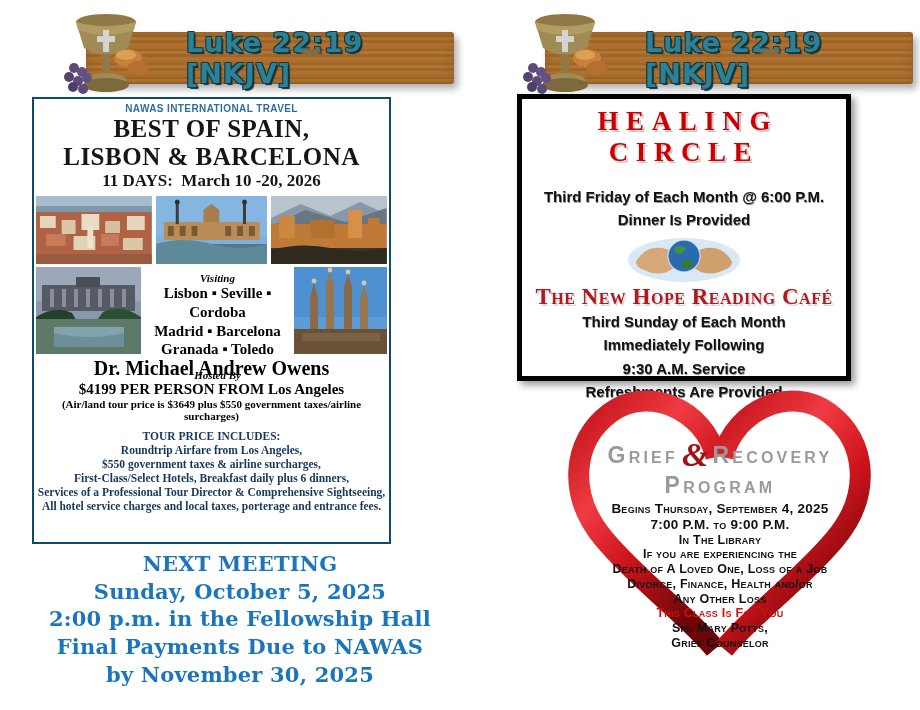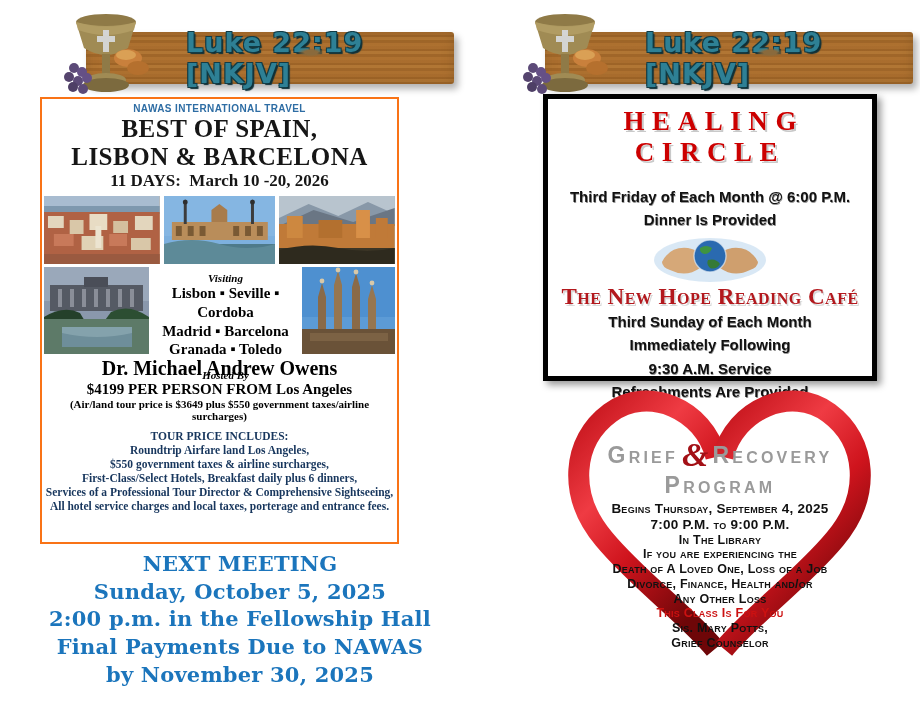--- a/index.html
+++ b/index.html
@@ -28,22 +28,22 @@
     position:absolute; left:100px; right:18px; top:0; height:52px;
     display:flex; align-items:center; justify-content:center;
     font-family:"DejaVu Sans", sans-serif;
     font-weight:bold; font-size:27px; letter-spacing:1px; color:#2e8095;
     text-shadow:-1px -1px 0 #123c46, 1px -1px 0 #123c46, -1px 1px 0 #123c46, 2px 2px 1px #0e3038;
   }
   .chalice-wrap { position:absolute; left:8px; top:0; width:104px; height:92px; }
 
   
   .flyer {
-    position:absolute; left:40px; top:97px; width:359px; height:447px;
-    background:#fff; border:2px solid #f97316;
+    position:absolute; left:32px; top:97px; width:359px; height:447px;
+    background:#fff; border:2px solid #0c4a6e;
     font-family:"Liberation Serif", serif; text-align:center; overflow:hidden;
   }
   .agency { margin-top:4px; font-family:"Liberation Sans",sans-serif; font-size:10px; font-weight:bold; color:#2e6da4; letter-spacing:0.4px; }
   .flyer-title { font-size:25px; font-weight:bold; color:#161616; line-height:1.02; margin-top:2px; letter-spacing:0.5px; }
   .flyer-dates { font-size:17px; font-weight:bold; color:#161616; margin-top:2px; white-space:pre-wrap; }
 
   .photo-row-top { display:flex; gap:4px; margin:5px 2px 0 2px; height:68px; }
   .photo-row-top svg { height:68px; }
   .photo-band { display:flex; margin:3px 2px 0 2px; height:87px; }
   .photo-band svg { height:87px; }
@@ -67,21 +67,21 @@
 
   
   .next-meeting {
     position:absolute; left:30px; top:550px; width:420px; text-align:center;
     font-family:"DejaVu Serif", serif; font-weight:bold; font-size:21px;
     color:#1b75bc; line-height:1.32; letter-spacing:0.2px;
   }
 
   
   .healing-box {
-    position:absolute; left:543px; top:94px; width:334px; height:287px;
+    position:absolute; left:517px; top:94px; width:334px; height:287px;
     background:#fff; border:5px solid #000; box-shadow:4px 4px 7px rgba(0,0,0,0.4);
     text-align:center;
   }
   .healing-title {
     margin-top:7px; font-family:"Liberation Serif", serif; font-weight:bold;
     font-size:27px; letter-spacing:0.28em; color:#cc0000; text-indent:0.28em;
     text-shadow:2px 2px 0 #c9c9c9;
   }
   .hc-line { font-size:15px; font-weight:bold; color:#111; text-shadow:0.6px 0.6px 0 #999; }
   .hc-line1 { margin-top:20px; }
@@ -264,21 +264,21 @@
         <rect x="8" y="66" width="78" height="8" fill="#7c6244"></rect>
       </svg>
     </div>
 
     <div class="host-name">Dr. Michael Andrew Owens</div>
     <div class="price-line">$4199 PER PERSON FROM Los Angeles</div>
     <div class="price-note">(Air/land tour price is $3649 plus $550 government taxes/airline surcharges)</div>
 
     <div class="includes">
       <div>TOUR PRICE INCLUDES:</div>
-      <div>Roundtrip Airfare land Los Angeles,</div>
+      <div>Roundtrip Airfare from Los Angeles,</div>
       <div>$550 government taxes &amp; airline surcharges,</div>
       <div>First-Class/Select Hotels, Breakfast daily plus 6 dinners,</div>
       <div>Services of a Professional Tour Director &amp; Comprehensive Sightseeing,</div>
       <div>All hotel service charges and local taxes, porterage and entrance fees.</div>
     </div>
 
   </div>
 
   <div class="next-meeting">
     <div>NEXT MEETING</div>

